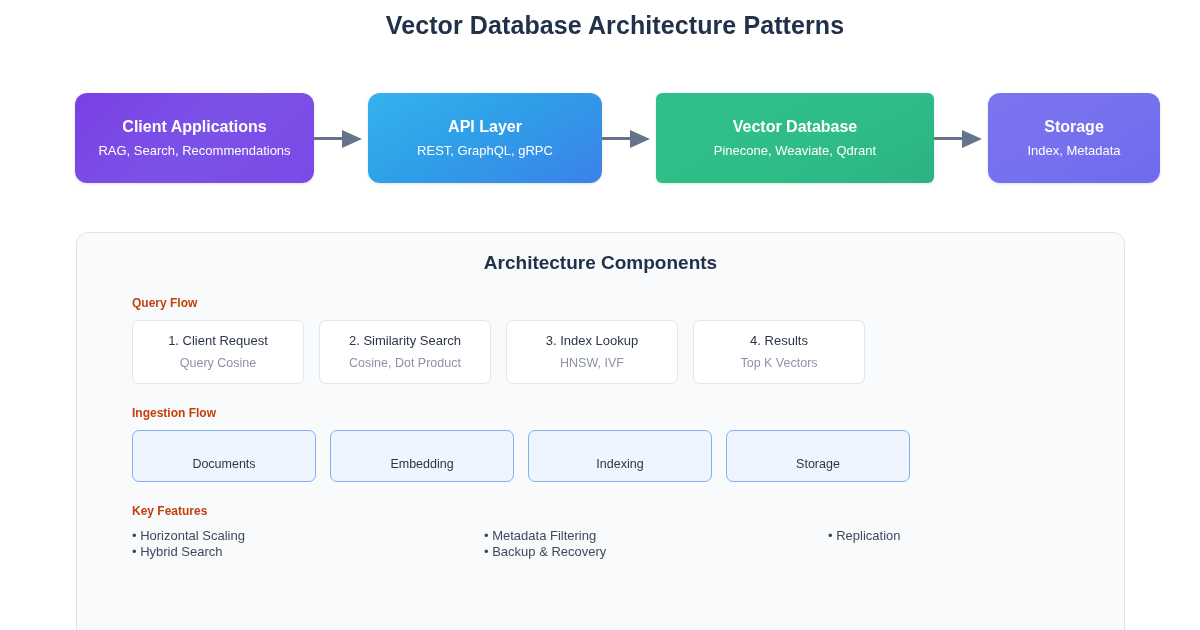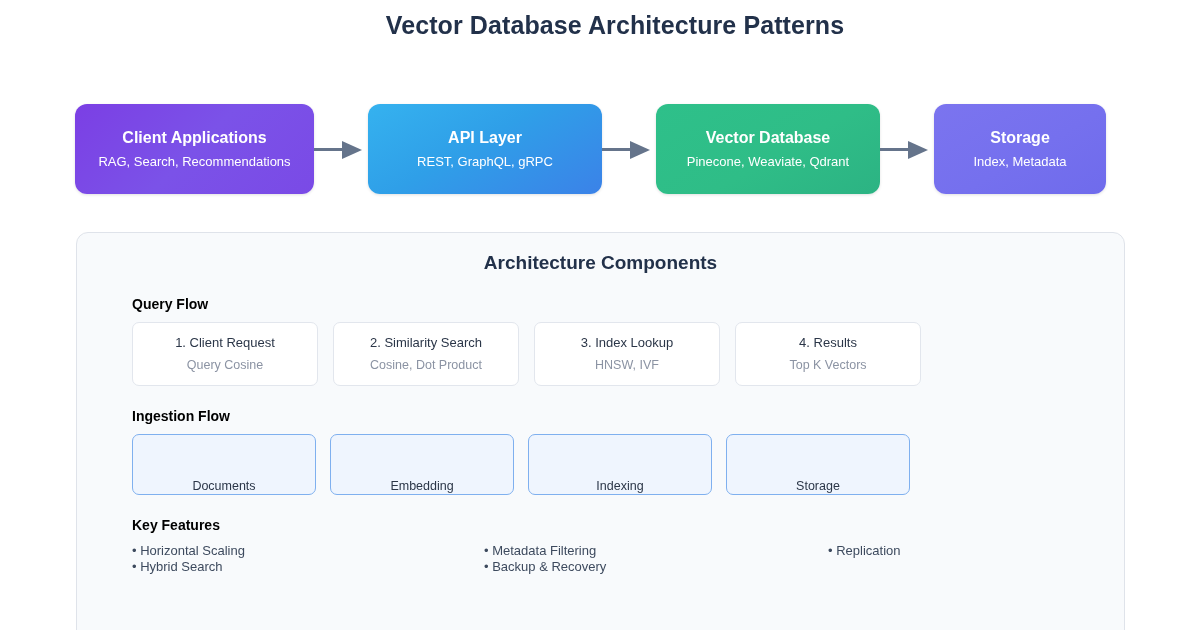--- a/index.html
+++ b/index.html
@@ -14,42 +14,42 @@
   
   .title {
     position:absolute; top:11px; left:15px; width:1200px;
     text-align:center;
     font-size:25px; font-weight:bold; color:#22314a;
     letter-spacing:0.1px;
   }
 
   
   .flow-row {
-    position:absolute; top:104px; left:75px;
+    position:absolute; top:93px; left:75px;
     width:1050px; height:90px;
     display:flex; align-items:center;
   }
   .flow-box {
     height:90px; border-radius:12px;
     display:flex; flex-direction:column;
     align-items:center; justify-content:center;
     color:#ffffff; text-align:center;
     box-shadow:0 1px 3px rgba(0,0,0,0.12);
     flex:0 0 auto;
   }
   .flow-box .fb-title {
     font-size:16px; font-weight:bold; line-height:1.1;
     margin-bottom:9px;
   }
   .flow-box .fb-sub {
     font-size:13px; font-weight:normal; line-height:1.1;
   }
   .fb-0 { width:239px; background:linear-gradient(135deg,#7b3fe4 0%,#7b52e8 50%,#7a4ae6 100%); }
   .fb-1 { width:234px; background:linear-gradient(150deg,#35b2ef 0%,#2f9fe8 45%,#3b82e8 100%); }
-  .fb-2 { width:224px; background:linear-gradient(150deg,#2ec08a 0%,#2fbd87 55%,#2cb383 100%); }
+  .fb-2 { width:278px; background:linear-gradient(150deg,#2ec08a 0%,#2fbd87 55%,#2cb383 100%);border-radius:6px; }
   .fb-3 { width:172px; background:linear-gradient(150deg,#7b74ef 0%,#7570ee 55%,#6f6bec 100%); }
 
   .arrow {
     flex:0 0 auto; width:54px; height:24px;
     position:relative;
   }
   .arrow .shaft {
     position:absolute; left:0; top:11px;
     width:36px; height:3px; background:#65748b;
   }
@@ -70,50 +70,50 @@
     border-radius:12px;
     overflow:hidden;
   }
   .panel-title {
     text-align:center; font-size:19px; font-weight:bold;
     color:#22314a; margin-top:19px;
   }
 
   .section { margin-top:22px; padding:0 55px; }
   .section-title {
-    font-size:14px; font-weight:bold; color:#000000;
+    font-size:12px; font-weight:bold; color:#c2410c;
     margin-bottom:10px;
   }
 
   
   .qf-row { display:flex; gap:15px; }
   .qf-card {
-    width:186px; height:64px;
+    width:172px; height:64px;
     background:#ffffff;
     border:1px solid #e2e6ed;
     border-radius:7px;
     display:flex; flex-direction:column;
     align-items:center; justify-content:center;
     text-align:center;
   }
   .qf-card .qf-title {
     font-size:13px; color:#2b3648; line-height:1.15; margin-bottom:7px;
   }
   .qf-card .qf-sub {
     font-size:12.5px; color:#8b93a3; line-height:1.15;
   }
 
   
   .if-row { display:flex; gap:14px; }
   .if-card {
-    width:184px; height:61px;
+    width:184px; height:52px;
     background:#eff5fe;
     border:1px solid #7fb0ef;
     border-radius:7px;
-    display:flex; align-items:flex-end; justify-content:center;
+    display:flex; align-items:center; justify-content:center;
     padding-top:17px;
   }
   .if-card .if-label {
     font-size:12.5px; color:#2b3648; line-height:1.1;
   }
 
   
   .kf-grid {
     display:grid;
     grid-template-columns:352px 344px auto;

